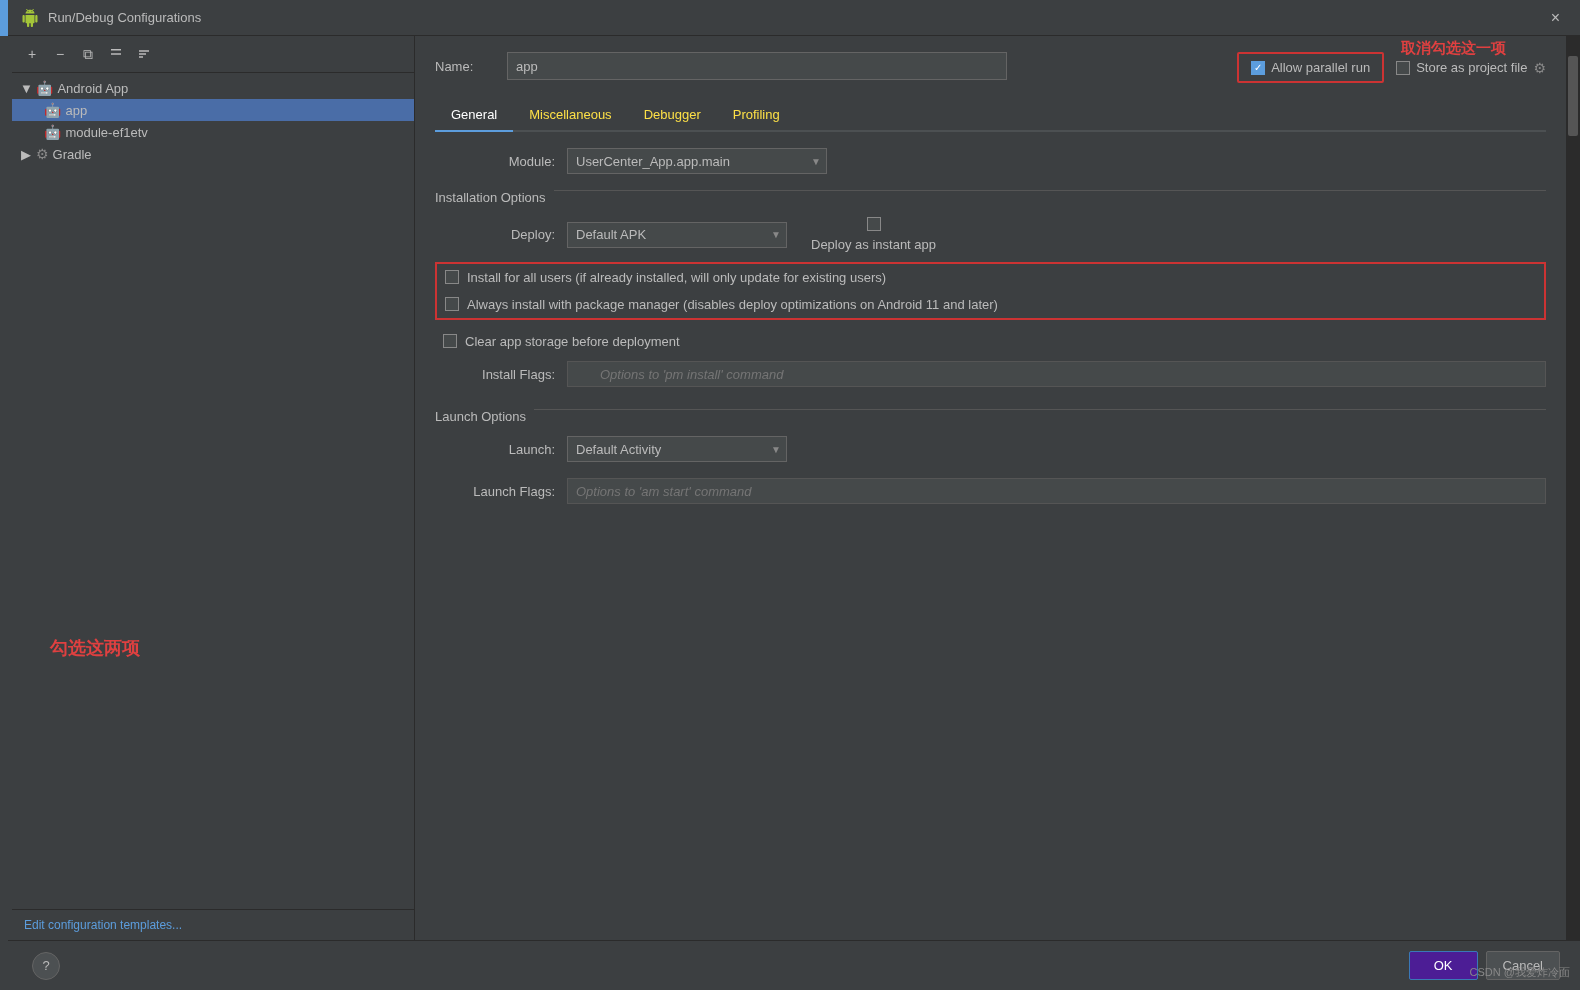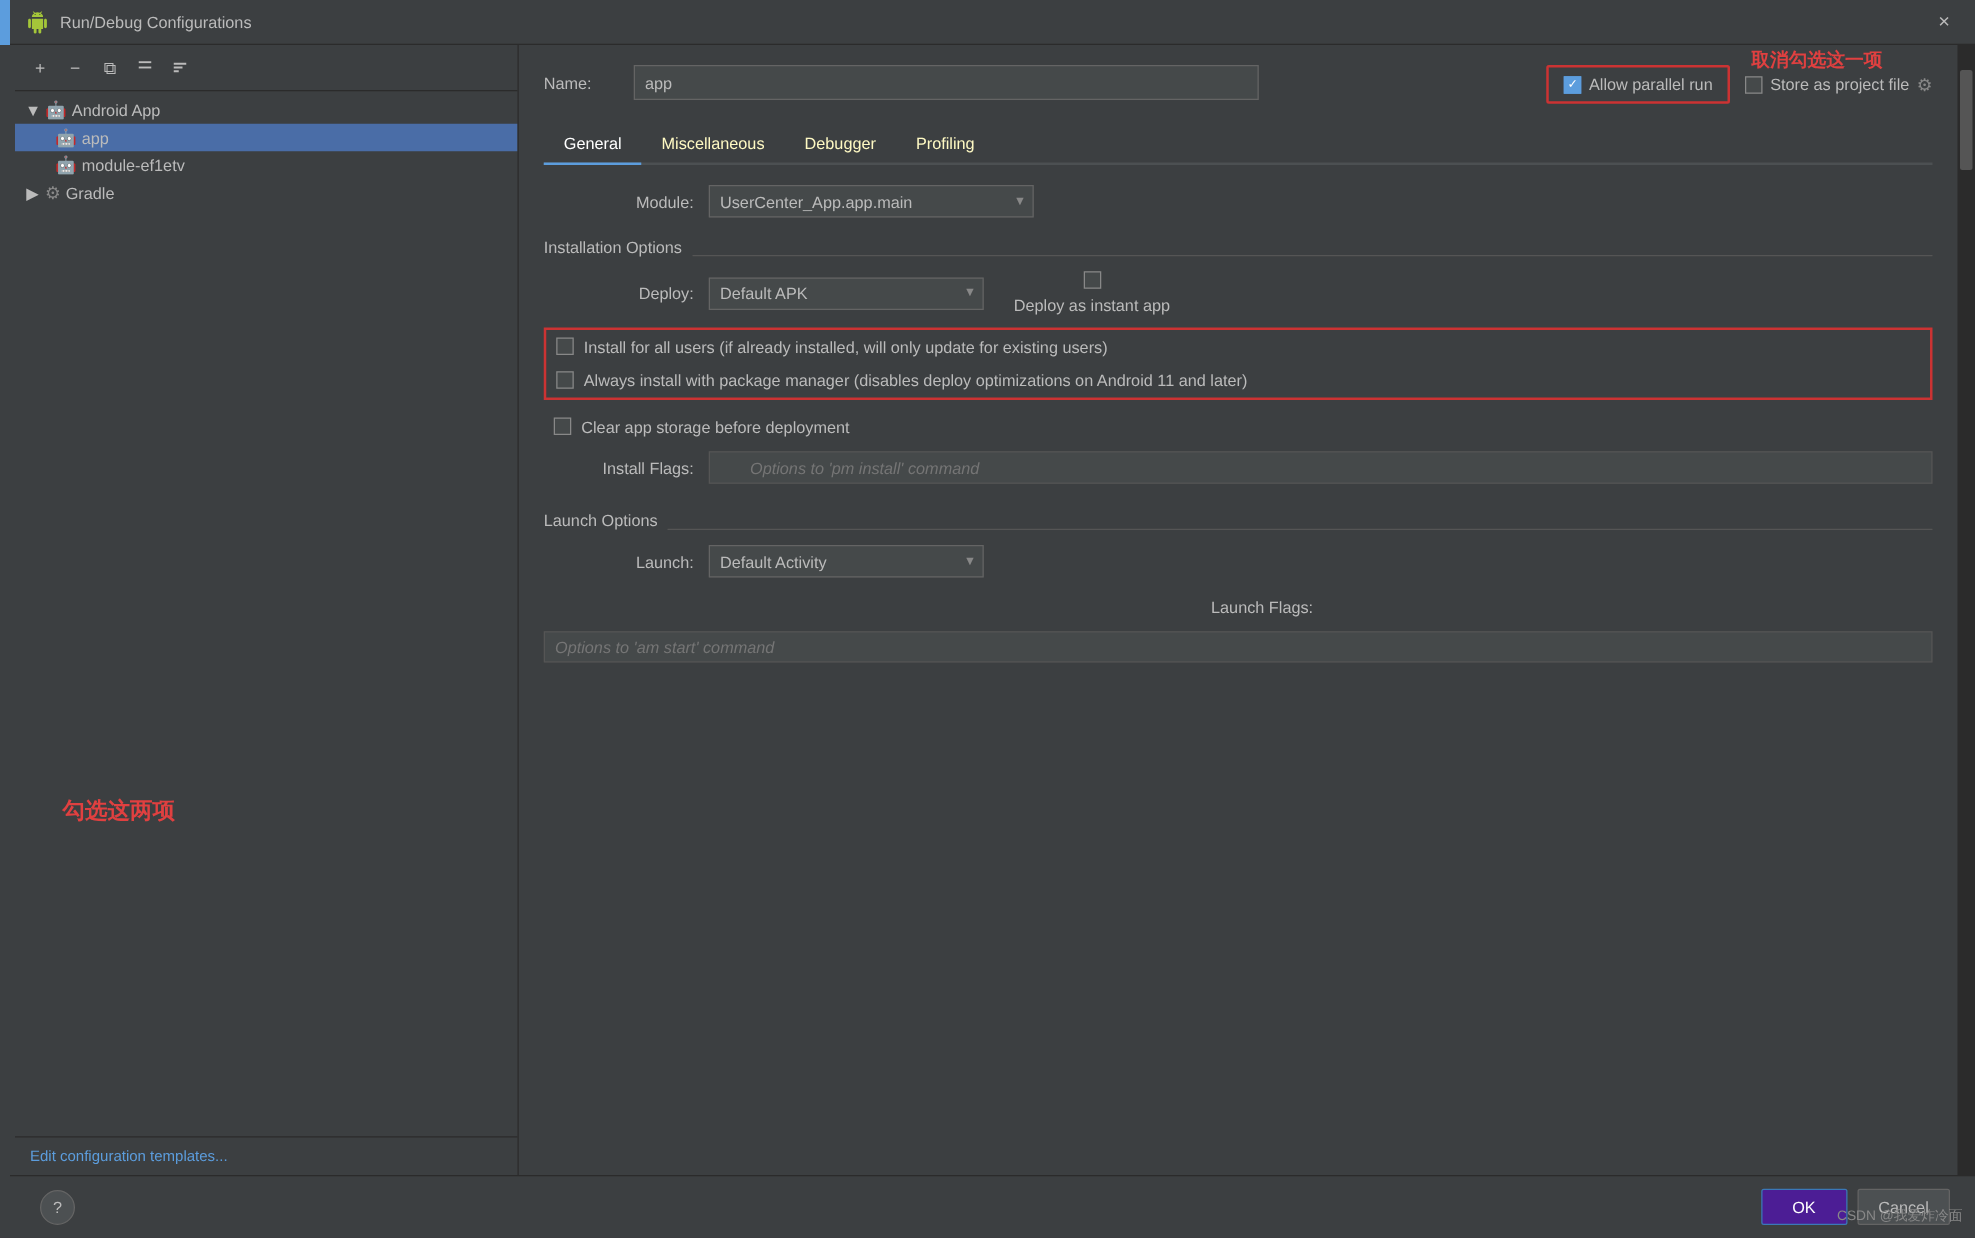--- a/index.html
+++ b/index.html
@@ -167,42 +167,42 @@
 
     
     .tabs-row {
       display: flex;
       border-bottom: 2px solid #4c5052;
       margin-bottom: 16px;
     }
     .tab {
       padding: 8px 16px;
       cursor: pointer;
-      color: #fef9c3;
+      color: #fde047;
       border-bottom: 2px solid transparent;
       margin-bottom: -2px;
     }
     .tab.active {
       color: #fff;
       border-bottom: 2px solid #5c9ddd;
     }
     .form-row {
       display: flex;
       align-items: center;
       margin-bottom: 10px;
       gap: 12px;
     }
     .form-label {
       min-width: 120px;
       color: #bbbbbb;
       text-align: right;
     }
     .section-divider {
       display: flex;
-      align-items: flex-end;
+      align-items: flex-start;
       gap: 8px;
       margin-bottom: 12px;
     }
     .section-divider-line {
       flex: 1;
       height: 1px;
       background: #555;
     }
 
     
@@ -546,21 +546,21 @@
     </div>
 
     <div class="form-row">
       <span class="form-label">Launch:</span>
       <div class="select-wrapper">
         <select class="select-field medium"><option>Default Activity</option><option>Nothing</option><option>Specified Activity</option><option>URL</option></select>
         <span class="select-arrow">▼</span>
       </div>
     </div>
 
-    <div class="form-row" style="margin-top: 6px; flex-direction: column;">
+    <div class="form-row" style="margin-top: 6px;">
       <span class="form-label">Launch Flags:</span>
       <input class="text-input" type="text" style="flex: 1 1 0%;" placeholder="Options to 'am start' command">
     </div>
 
   </div>
 
   <div class="right-scroll">
     <div class="scroll-handle"></div>
   </div>
 

